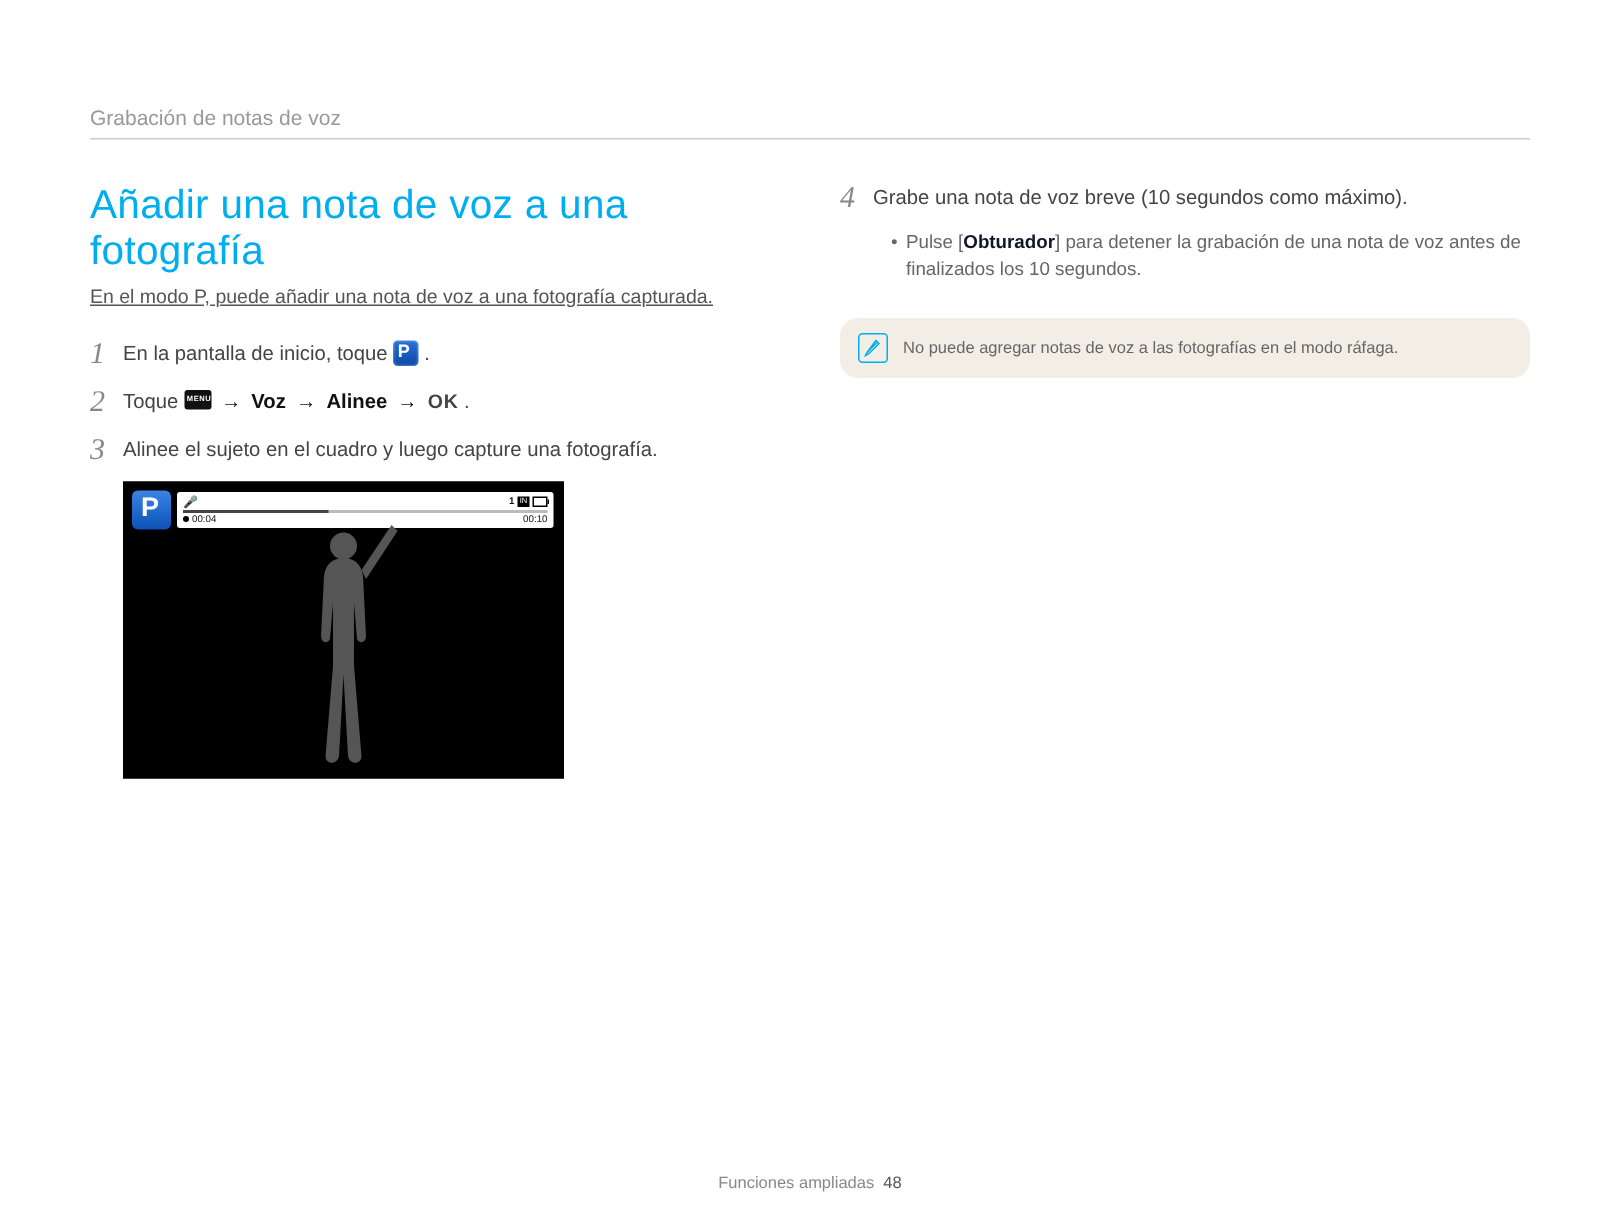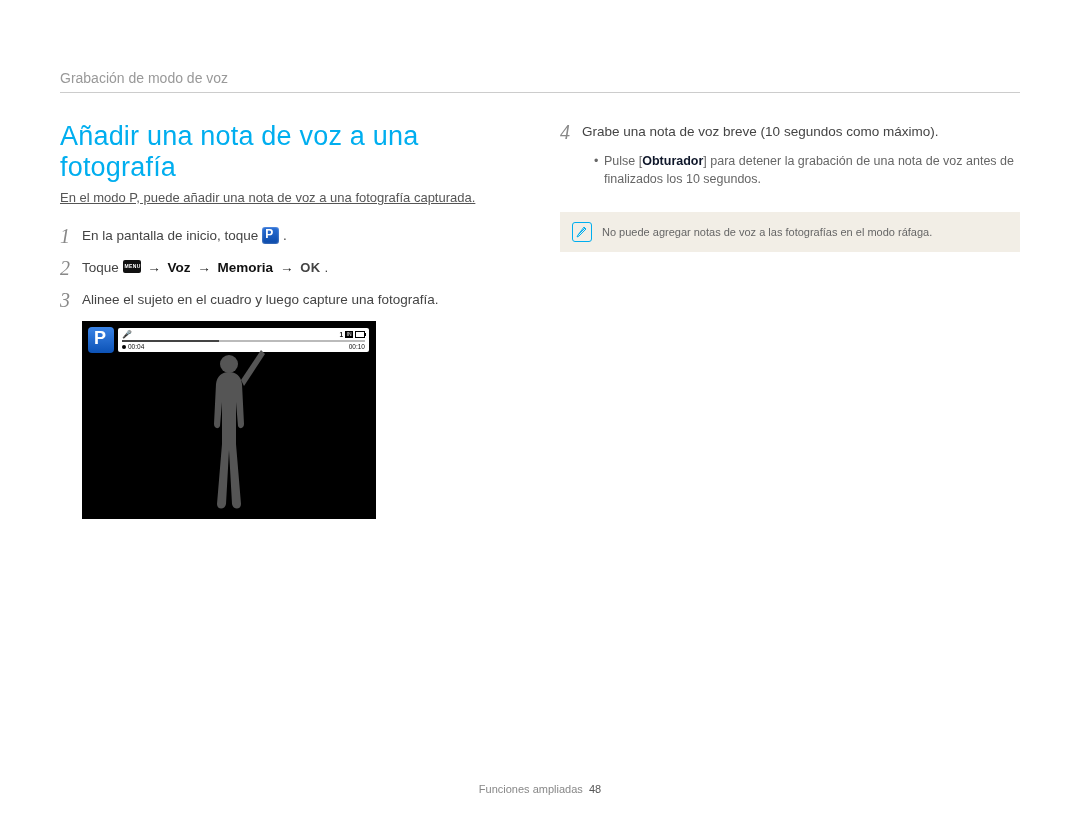--- a/index.html
+++ b/index.html
@@ -244,21 +244,21 @@
     left: 50%;
     top: 28px;
     transform: translateX(-50%);
     width: 80px;
     height: 168px;
   }
 
   
   .note-box {
     background: #f2eee6;
-    border-radius: 0;
+    border-radius: 12px;
     margin-top: 24px;
     padding: 10px 12px;
     display: flex;
     align-items: center;
     gap: 10px;
   }
   .note-icon {
     width: 18px;
     height: 18px;
     border: 1.5px solid #00aeef;
@@ -288,21 +288,21 @@
   }
   .footer-num {
     color: #555;
   }
 </style>
 </head>
 <body>
 
 <div class="page">
 
-  <div class="breadcrumb">Grabación de modo de voz</div>
+  <div class="breadcrumb">Grabación de notas de voz</div>
 
   <div class="columns">
 
     <div class="col">
 
       <h2 class="section-title">Añadir una nota de voz a una fotografía</h2>
       <p class="intro">En el modo P, puede añadir una nota de voz a una fotografía capturada.</p>
 
       <div class="step">
         <div class="step-num">1</div>
@@ -313,21 +313,21 @@
       </div>
 
       <div class="step">
         <div class="step-num">2</div>
         <div class="step-body">
           <span>Toque </span>
           <span class="icon-menu"></span>
           <span class="arrow step-body-bold">→</span>
           <span class="step-body-bold">Voz</span>
           <span class="arrow step-body-bold">→</span>
-          <span class="step-body-bold">Memoria</span>
+          <span class="step-body-bold">Alinee</span>
           <span class="arrow step-body-bold">→</span>
           <span class="icon-ok">OK</span> .
         </div>
       </div>
 
       <div class="step">
         <div class="step-num">3</div>
         <div class="step-body">Alinee el sujeto en el cuadro y luego capture una fotografía.</div>
       </div>
 

